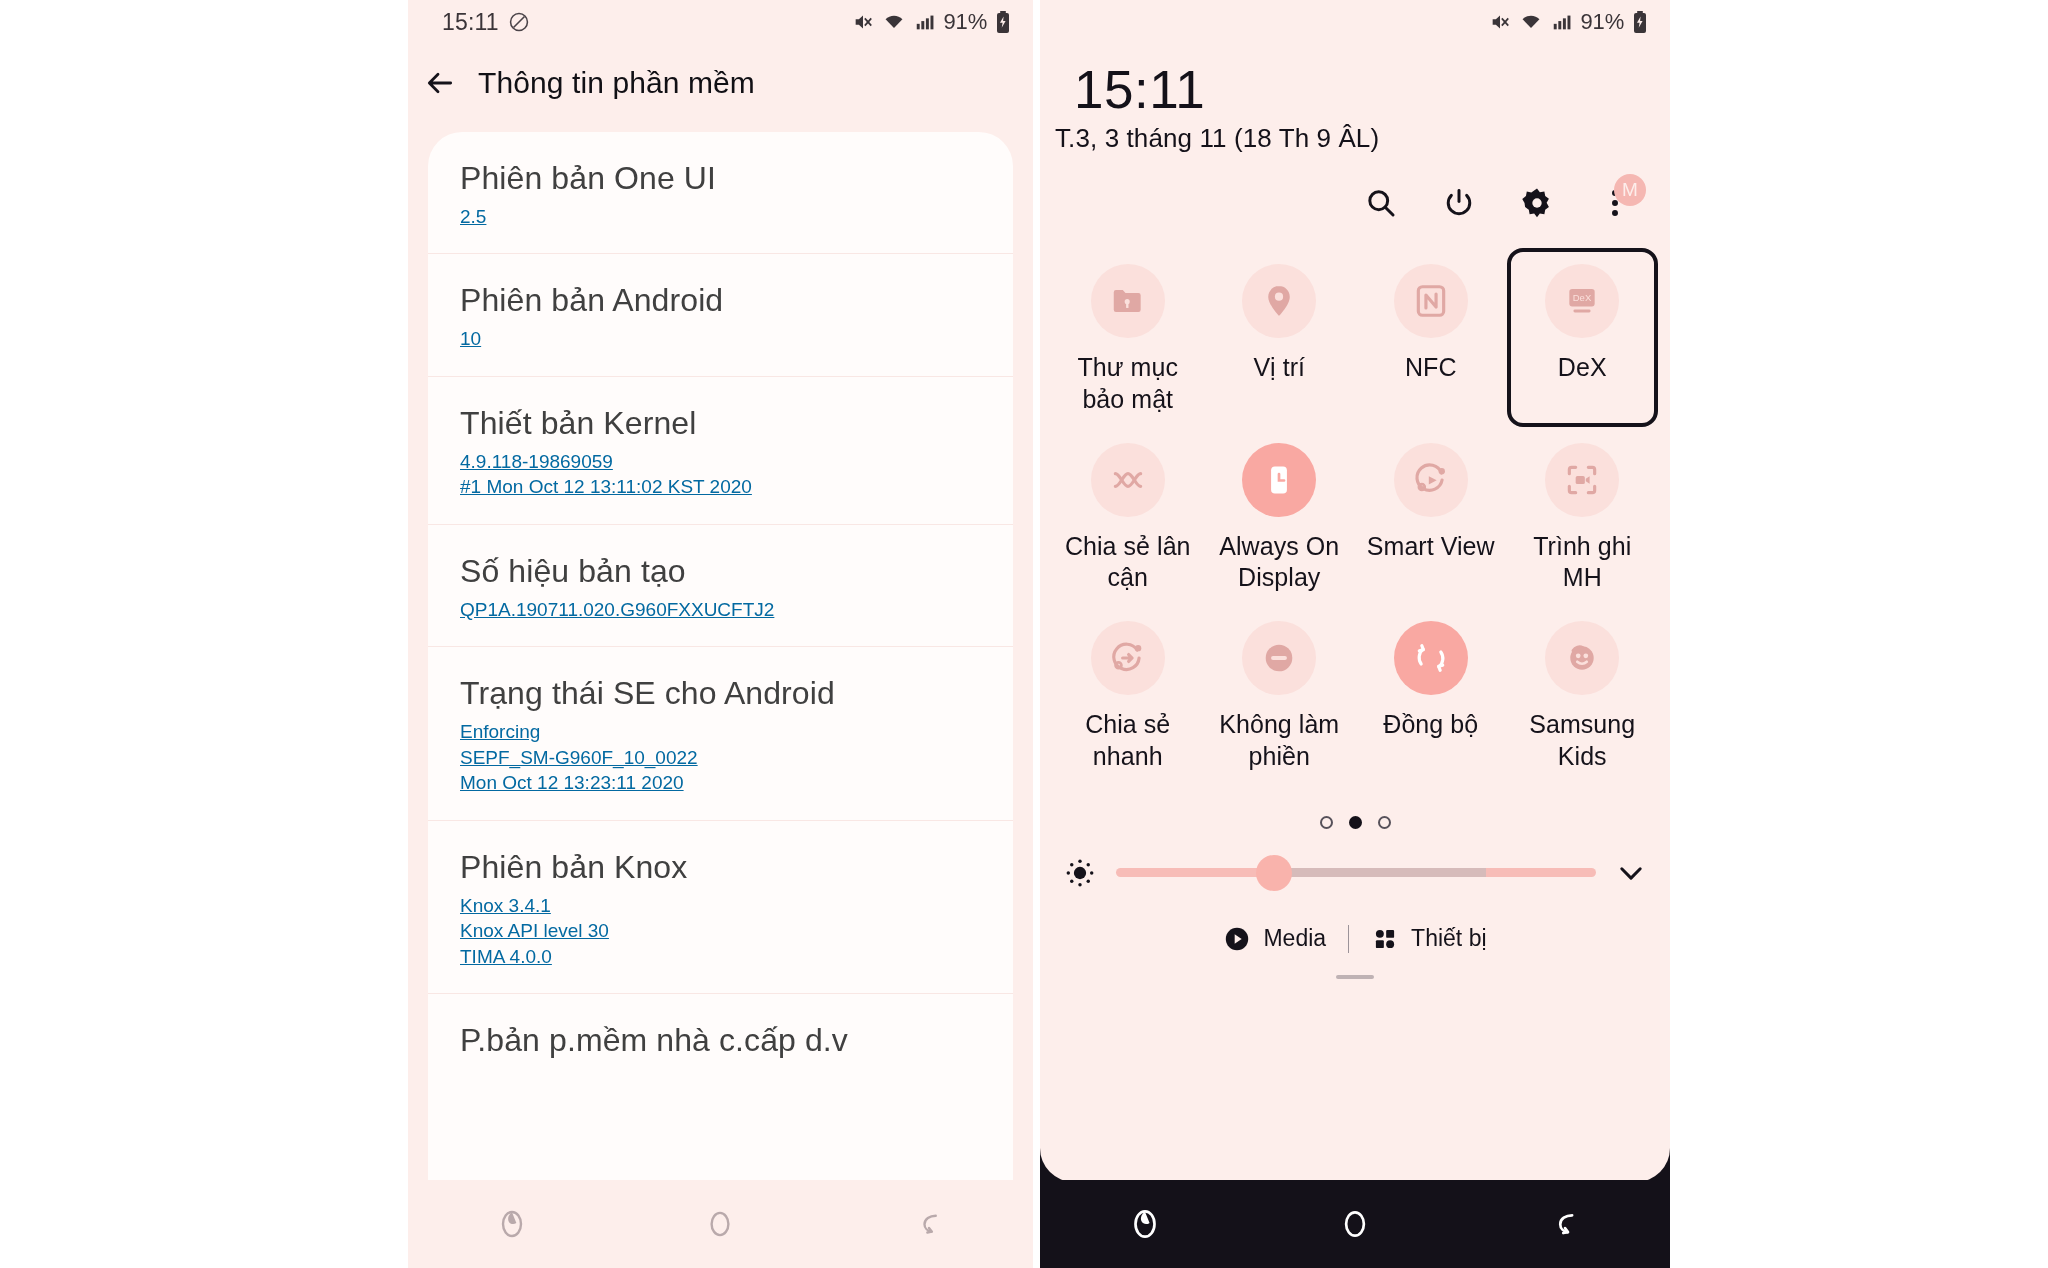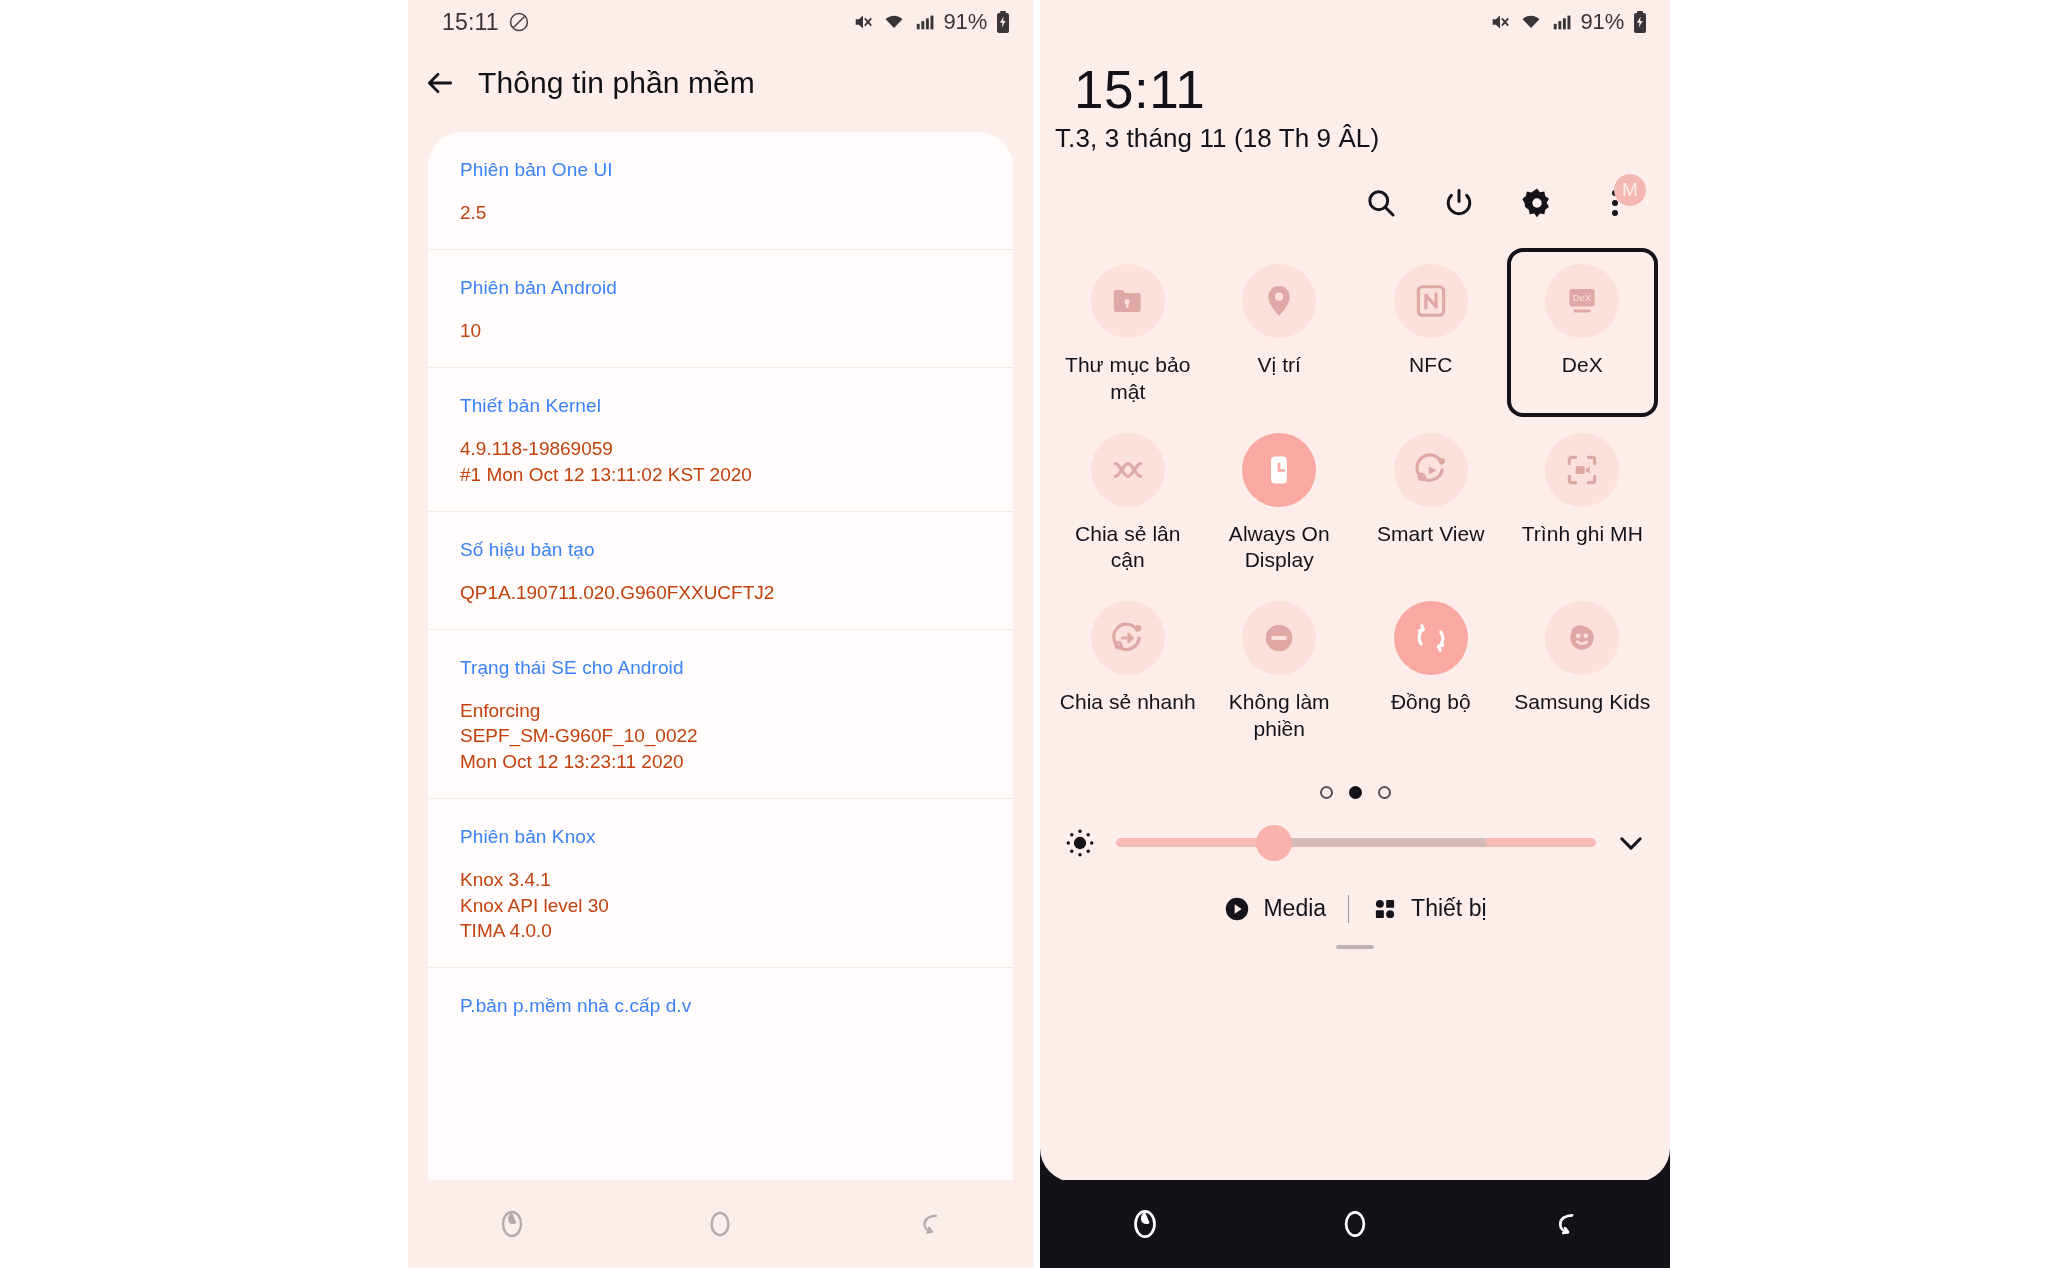--- a/index.html
+++ b/index.html
@@ -84,31 +84,32 @@
     overflow: hidden;
     height: 1060px;
     box-sizing: border-box;
   }
   .list-item {
     padding: 26px 32px 24px 32px;
     border-bottom: 1px solid #f9e7e4;
   }
   .list-item:last-child { border-bottom: none; }
   .li-title {
-    font-size: 19px;
-    color: #3b82f6;
+    font-size: 32px;
+    color: #404040;
     line-height: 1.25;
     letter-spacing: 0.1px;
   }
   .li-sub {
     font-size: 19px;
-    color: #c2410c;
+    color: #0369a1;
     line-height: 1.34;
-    margin-top: 18px;
+    margin-top: 6px;
     white-space: nowrap;
+    text-decoration: underline;
   }
   .li-sub-line { display: block; }
 
   .navbar {
     position: absolute;
     left: 0;
     bottom: 0;
     width: 100%;
     height: 88px;
     display: flex;
@@ -210,21 +211,21 @@
     background: #fbe0dc;
     display: flex;
     align-items: center;
     justify-content: center;
   }
   .tile-circle.on {
     background: #f9a8a2;
   }
   .tile-label {
     margin-top: 14px;
-    font-size: 21px;
+    font-size: 25px;
     color: #15121a;
     text-align: center;
     line-height: 1.25;
     letter-spacing: 0.05px;
     max-width: 140px;
   }
 
   .page-dots {
     display: flex;
     align-items: center;

